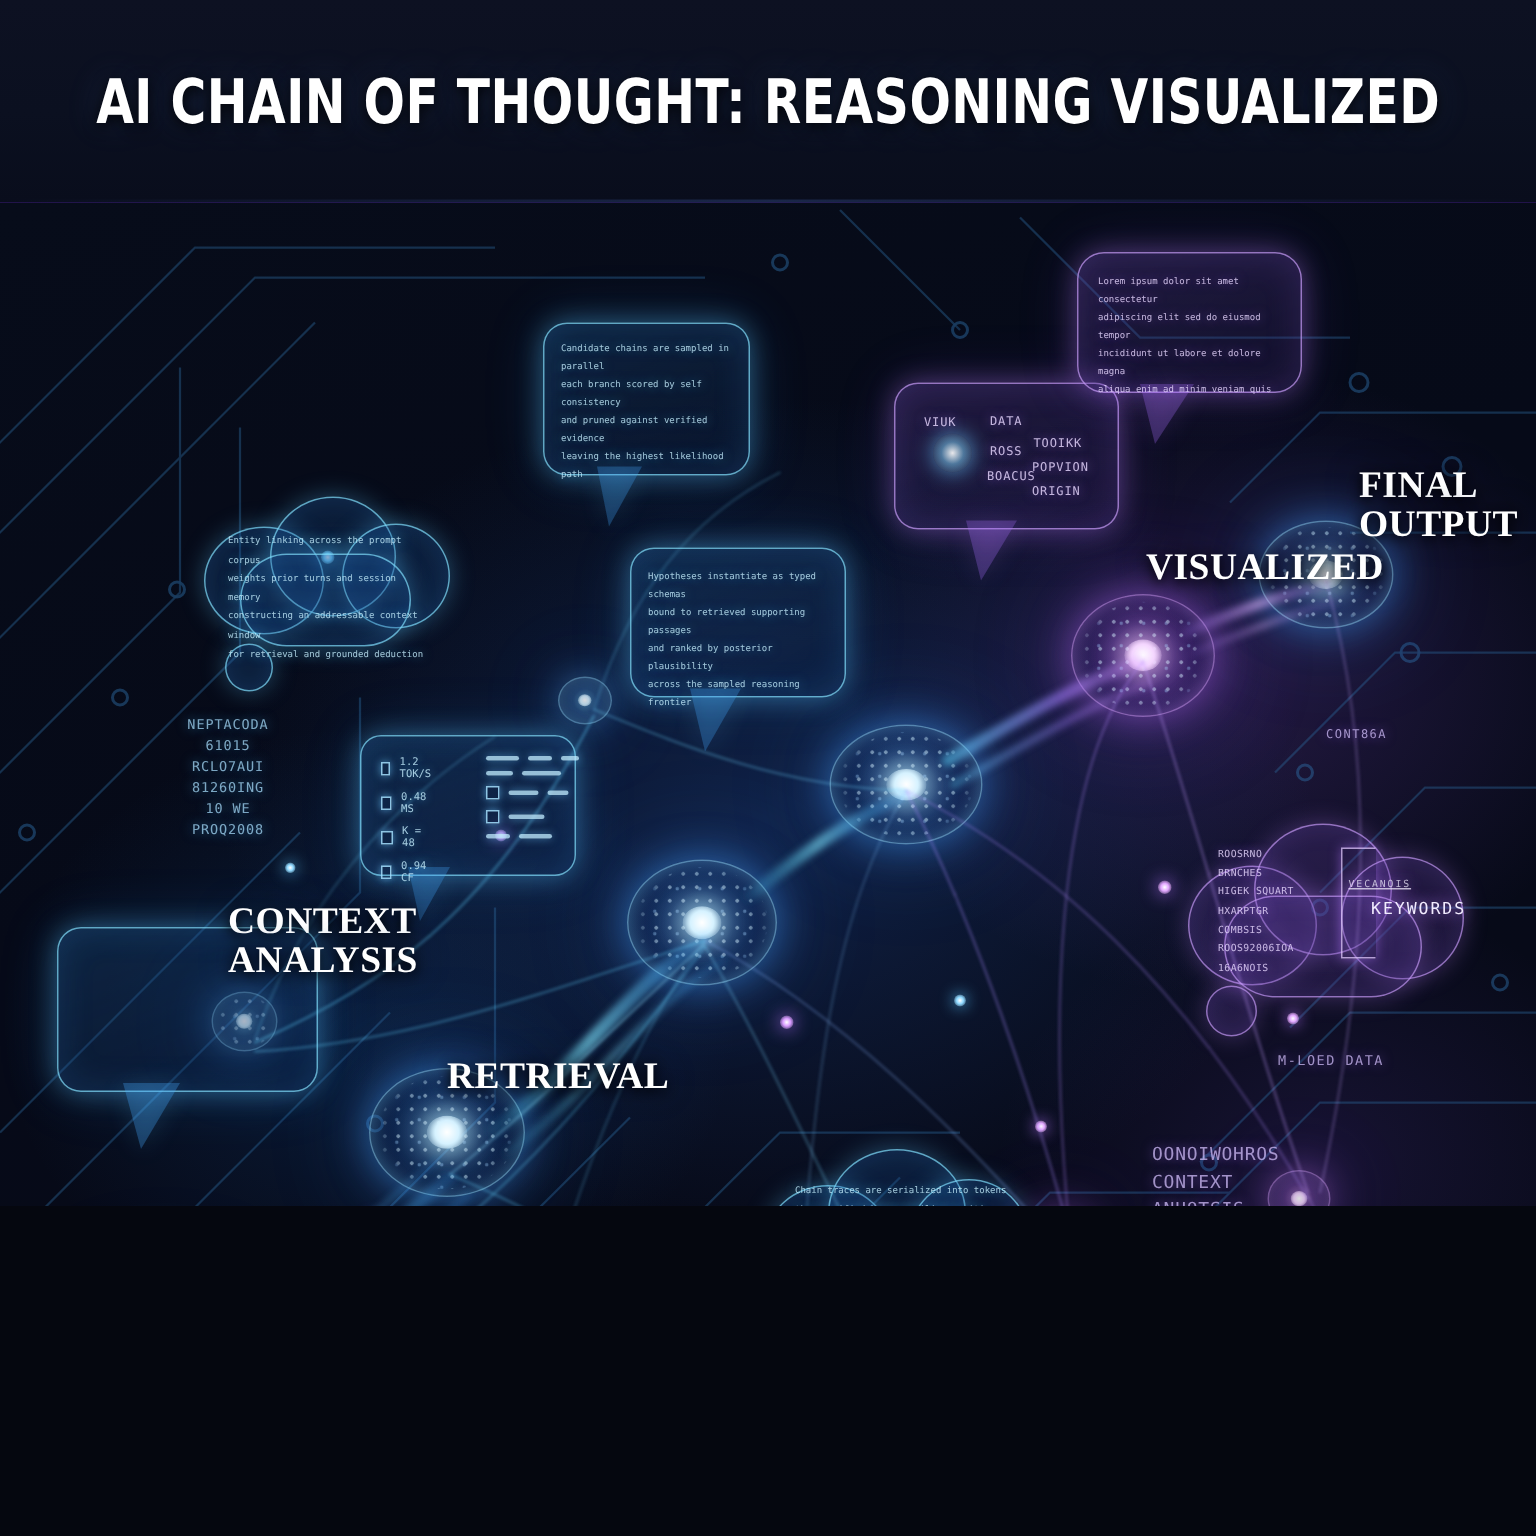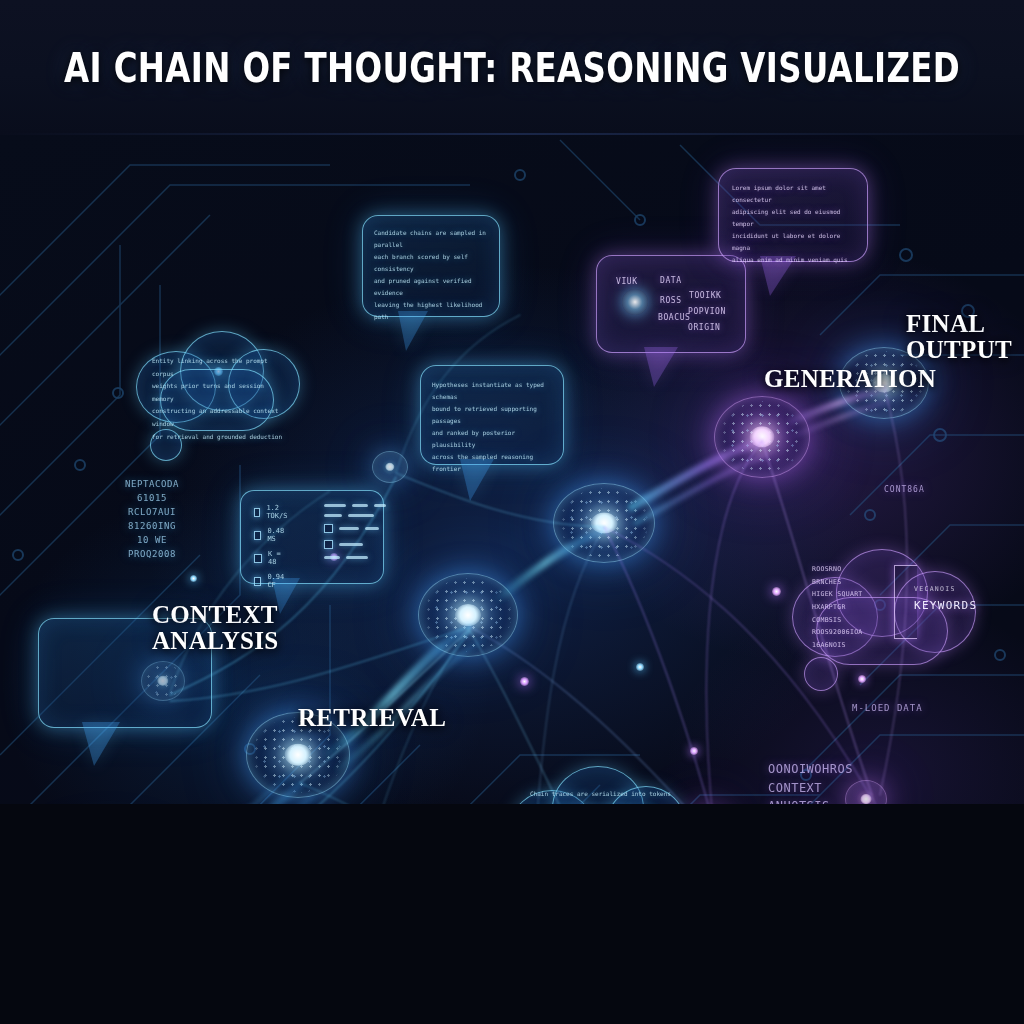--- a/index.html
+++ b/index.html
@@ -446,21 +446,21 @@
       <div class="puff" style="left:26px;top:52px;width:130px;height:66px;border-radius:36px;"></div>
       <div class="puff" style="left:14px;top:112px;width:32px;height:32px;"></div>
       <div class="bubtext violet" style="left:22px;top:18px;font-size:6.5px;line-height:1.95;letter-spacing:.3px;">ROOSRNO
 BRNCHES
 HIGEK SQUART
 HXARPTGR
 COMBSIS
 ROOS92006IOA
 16A6NOIS</div>
       <div class="kwbracket" style="left:104px;top:20px;width:22px;height:72px;"></div>
-      <div class="kwlabel" style="left:124px;top:40px;font-size:6.5px;opacity:.75;">VECANOIS</div>
+      <div class="kwlabel" style="left:109px;top:40px;font-size:6.5px;opacity:.75;text-decoration:underline;">VECANOIS</div>
       <div class="kwlabel" style="left:124px;top:54px;font-size:11px;font-weight:400;">KEYWORDS</div>
     </div>
 
     <div class="cloud" style="left:508px;top:627px;width:178px;height:116px;">
       <div class="puff" style="left:2px;top:28px;width:82px;height:74px;"></div>
       <div class="puff" style="left:44px;top:4px;width:90px;height:82px;"></div>
       <div class="puff" style="left:98px;top:24px;width:78px;height:76px;"></div>
       <div class="puff" style="left:24px;top:48px;width:126px;height:62px;border-radius:34px;"></div>
       <div class="puff" style="left:10px;top:104px;width:34px;height:34px;"></div>
       <div class="bubtext cyan" style="left:22px;top:26px;width:142px;font-size:6px;line-height:2.1;">Chain traces are serialized into tokens
@@ -479,18 +479,18 @@
     <div class="ftxt violet" style="left:852px;top:567px;font-size:9px;letter-spacing:1px;">M-LOED      DATA</div>
     <div class="ftxt violet" style="left:768px;top:625px;font-size:12px;letter-spacing:.5px;">OONOIWOHROS
 CONTEXT
 ANUOTSIS
 OPVEN-SISTS</div>
 
     <div class="label" style="left:78px;top:710px;font-size:27px;">ROSS PROMPT</div>
     <div class="label" style="left:152px;top:467px;font-size:25px;">CONTEXT
 ANALYSIS</div>
     <div class="label" style="left:298px;top:570px;font-size:25px;">RETRIEVAL</div>
-    <div class="label" style="left:764px;top:231px;font-size:25px;">GENERATION</div>
+    <div class="label" style="left:764px;top:231px;font-size:25px;">VISUALIZED</div>
     <div class="label" style="left:906px;top:176px;font-size:25px;">FINAL
 OUTPUT</div>
 
   </div>
 </div>
 
 </body></html>

